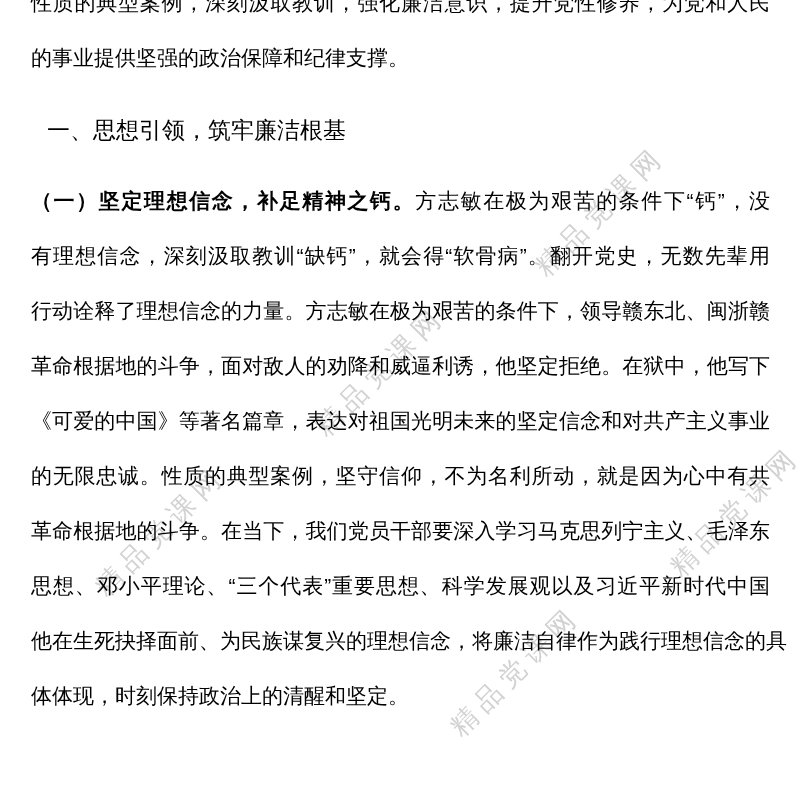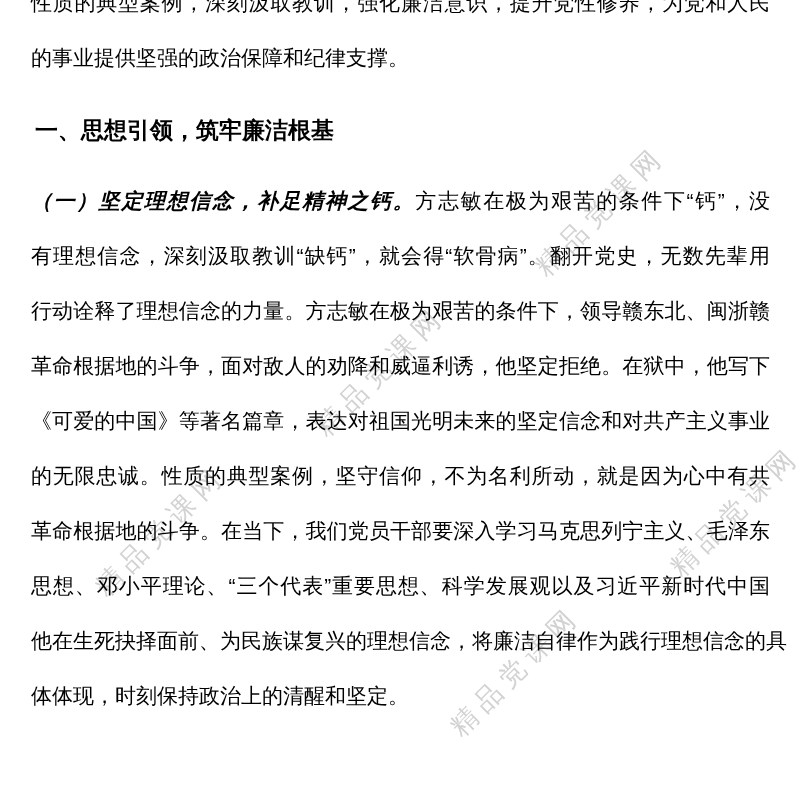--- a/index.html
+++ b/index.html
@@ -40,26 +40,26 @@
     height: 55px;
     text-align: justify;
     text-align-last: justify;
     text-justify: inter-character;
     white-space: nowrap;
     overflow: visible;
   }
   .para .line:last-child {
     text-align-last: left;
   }
-  .lead { font-weight: bold; font-style: italic; }
+  .lead { font-weight: bold; }
   .heading {
     font-size: 23px;
-    font-weight: bold;
+    font-weight: normal;
     line-height: 55px;
-    margin: 18px 0 15px 4px;
+    margin: 18px 0 15px 16px;
   }
 </style>
 </head>
 <body style="background: rgb(255, 255, 255); color: rgb(0, 0, 0);">
 
 <div class="watermark-layer">
   <span class="wm" style="left:490px; top:193px;">精品党课网</span>
   <span class="wm" style="left:270px; top:353px;">精品党课网</span>
   <span class="wm" style="left:50px;  top:513px;">精品党课网</span>
   <span class="wm" style="left:625px; top:493px;">精品党课网</span>

